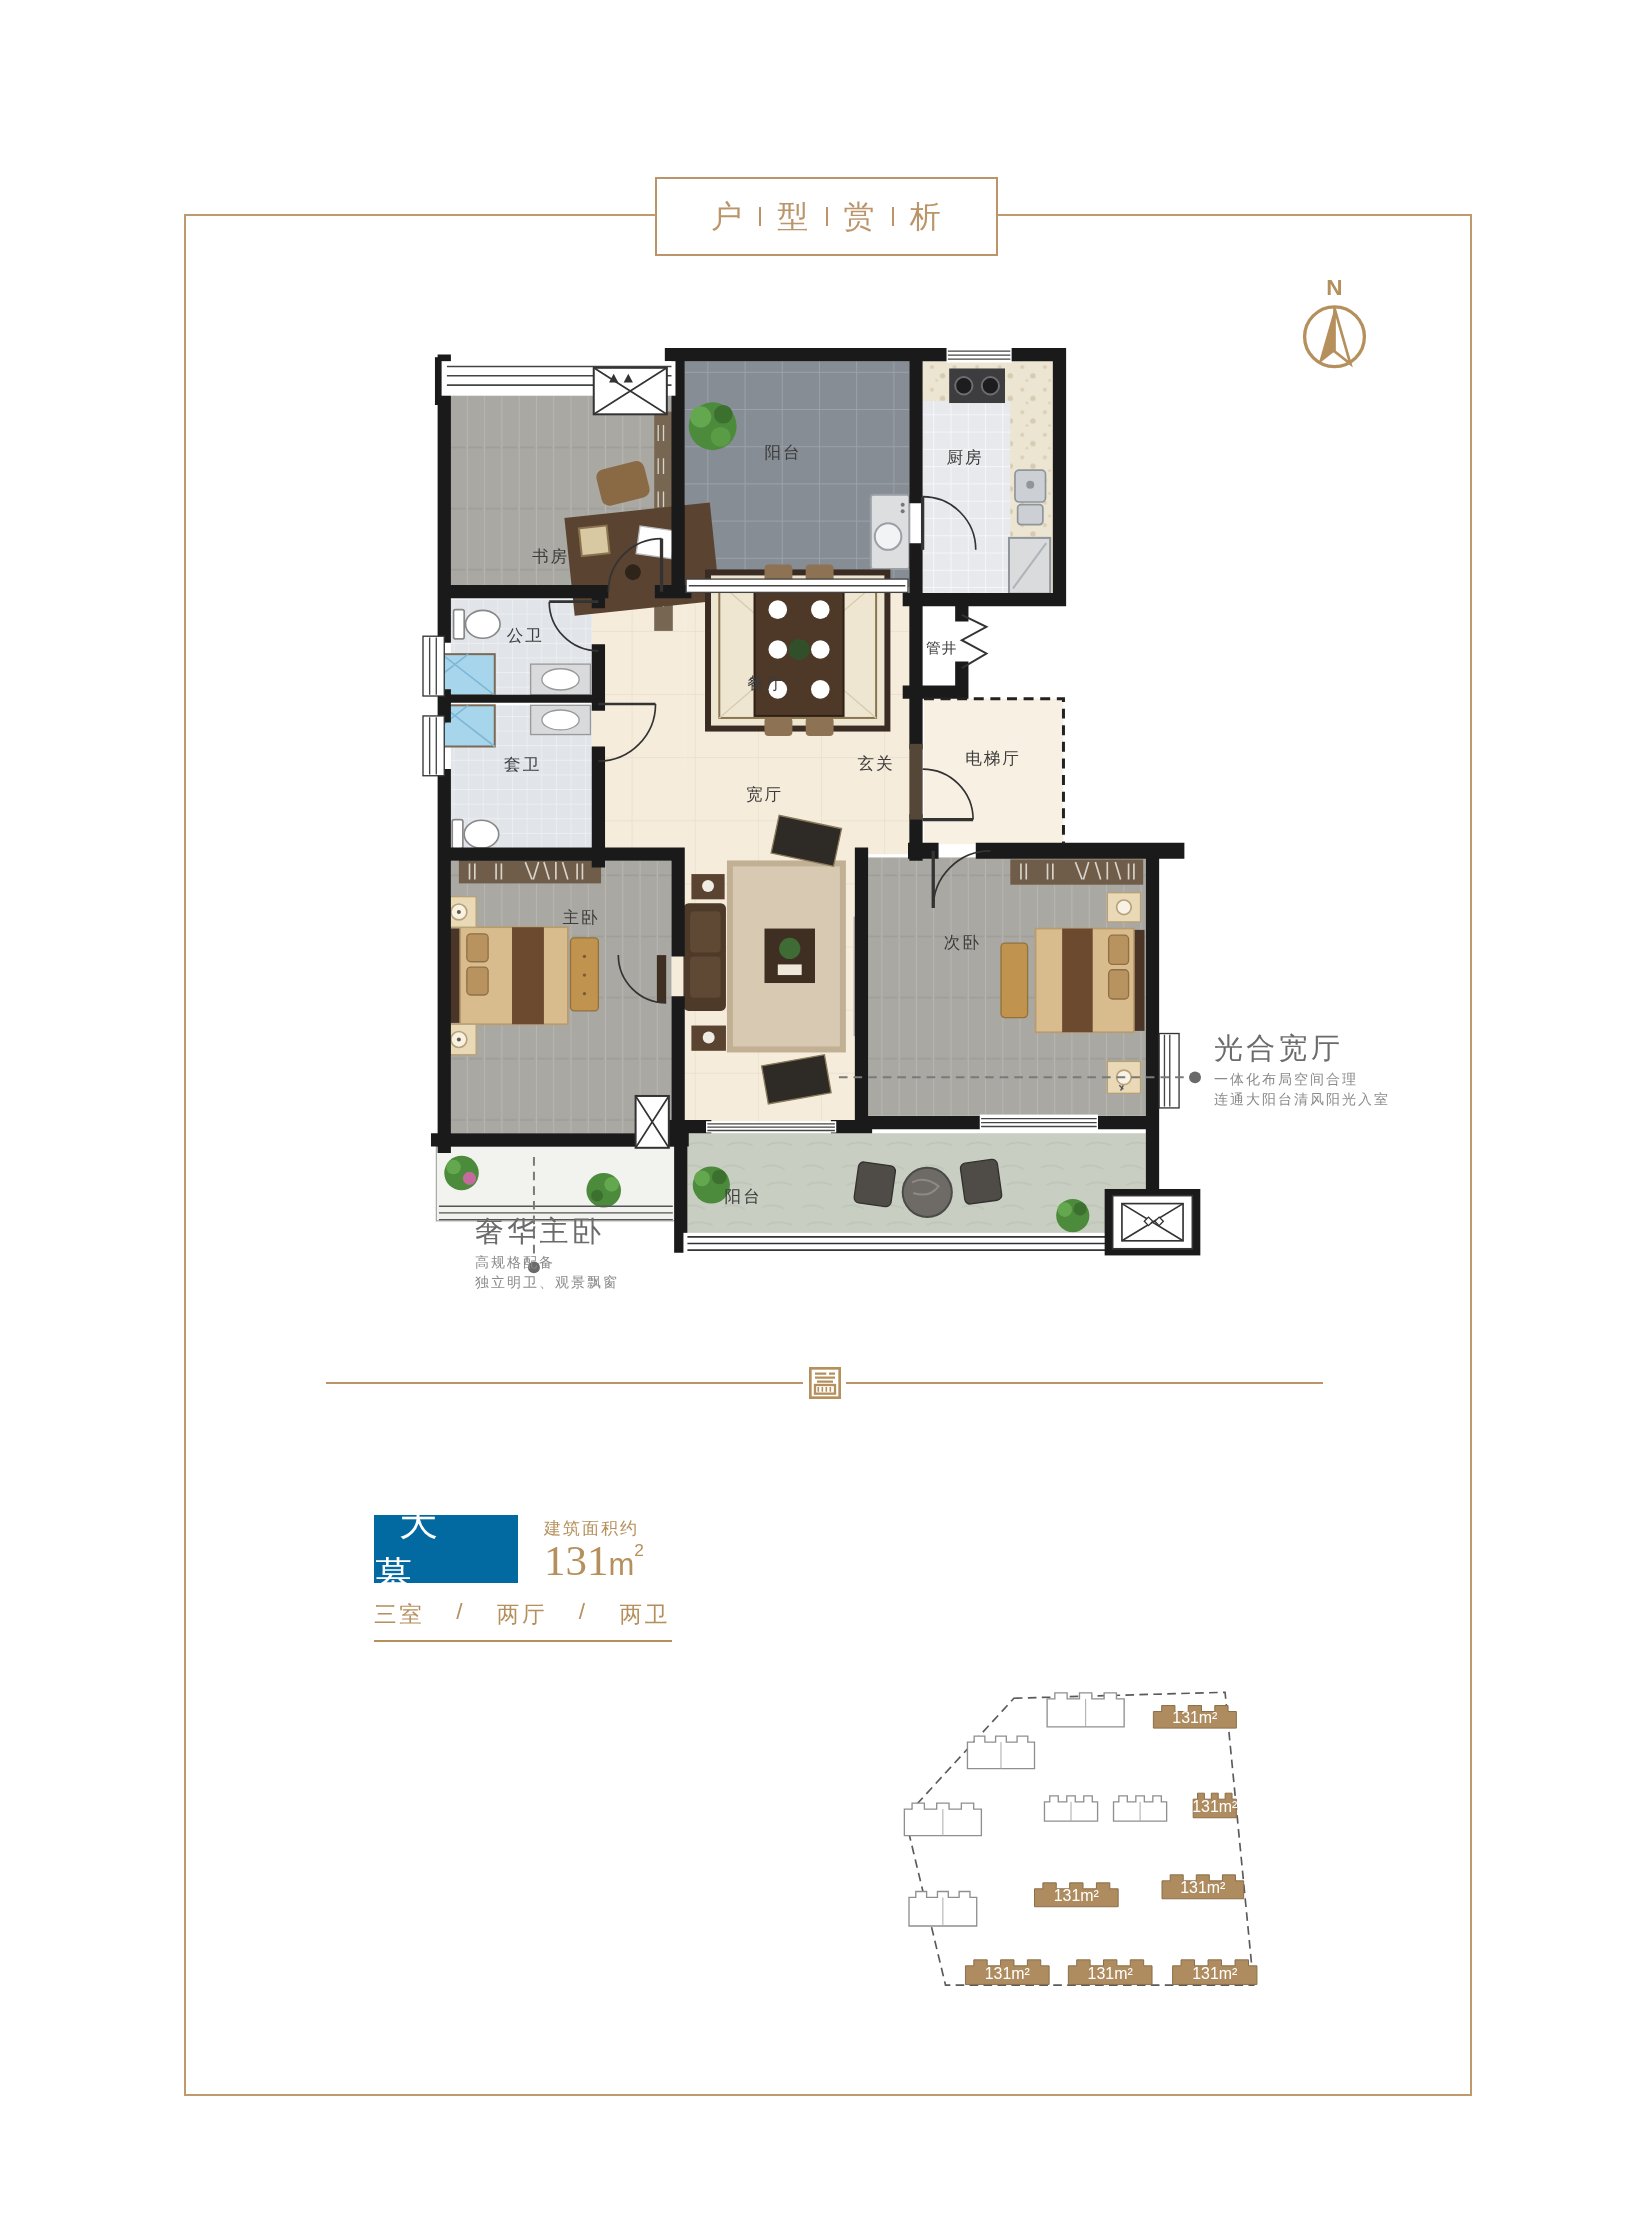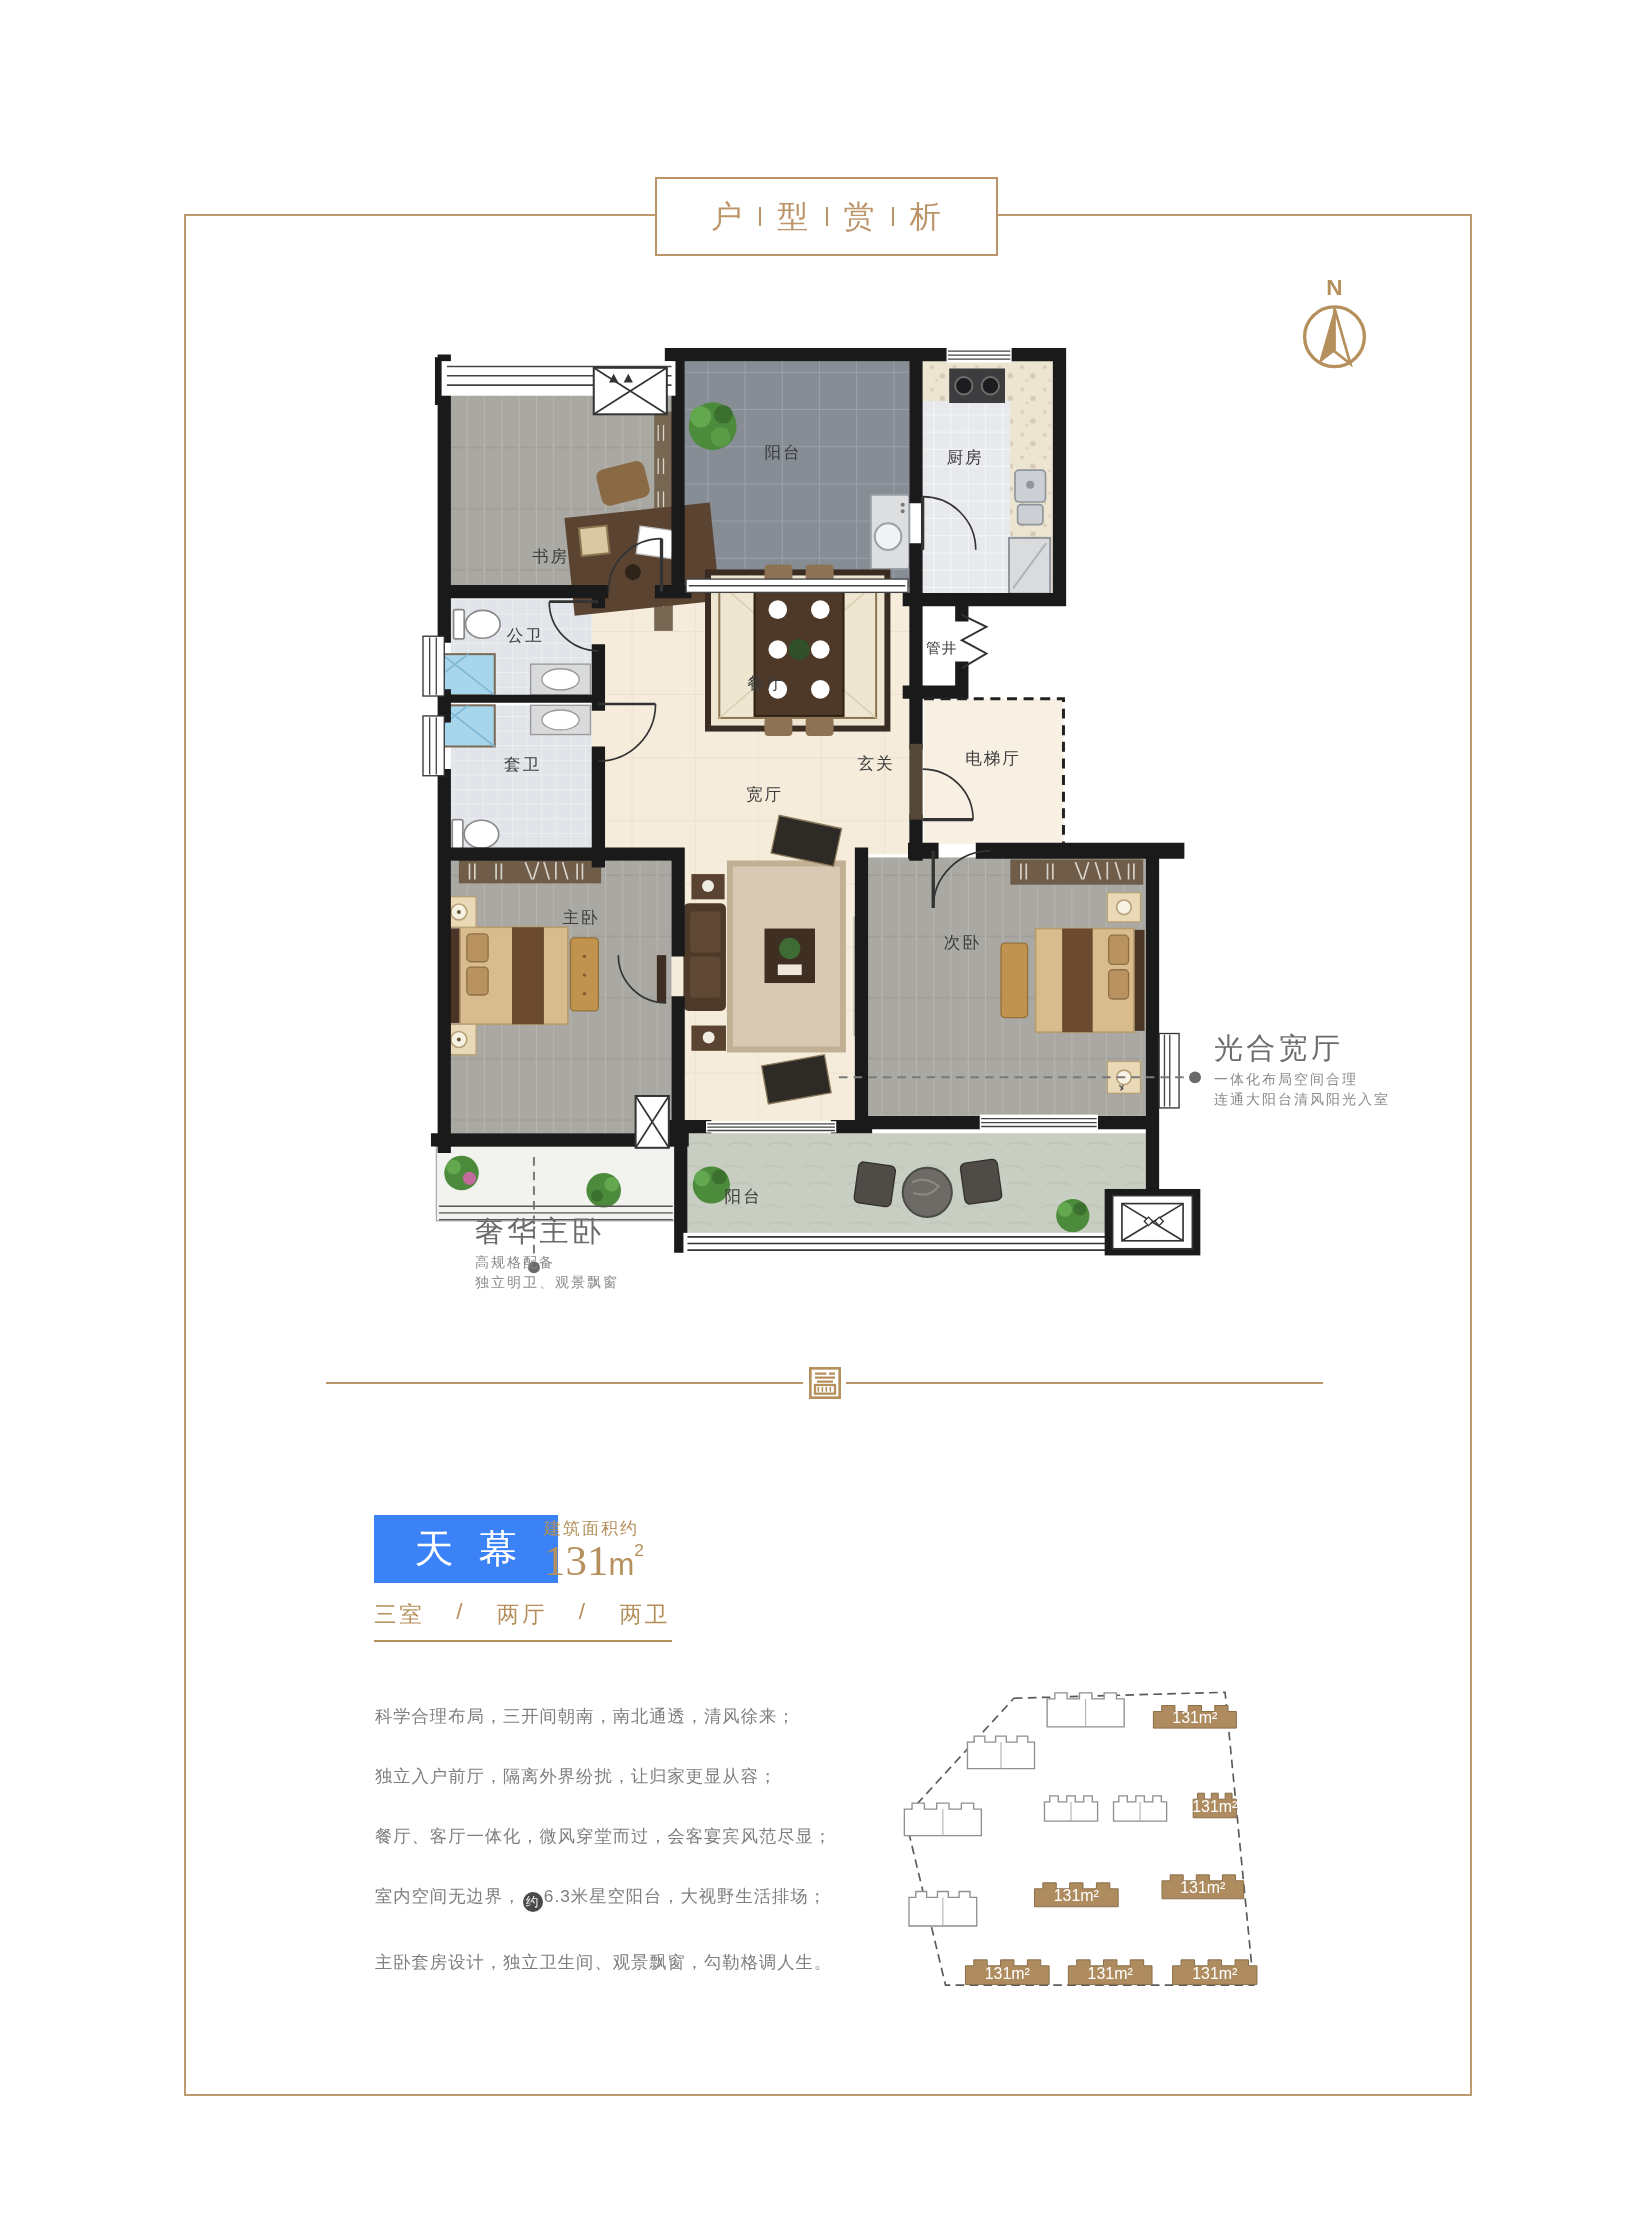--- a/index.html
+++ b/index.html
@@ -18,21 +18,21 @@
   .callout .c-line{font-size:14px;color:#8b8b8b;letter-spacing:2px;line-height:20px;}
   #callout-right{left:1214px;top:1029px;}
   #callout-right .c-line:first-of-type{margin-top:16px;}
   #callout-left{left:475px;top:1212px;}
   #callout-left .c-line:first-of-type{margin-top:17.3px;}
   
   #divider{left:326px;top:1367px;width:997px;height:32px;display:flex;align-items:center;}
   #divider .dline{flex:1;height:2.7px;background:#bb9469;}
   #divider svg{margin:0 5.3px;}
   
-  #unit-name-box{left:374px;top:1515px;width:184px;height:68px;background:#3b82f6;
+  #unit-name-box{left:374px;top:1515px;width:144px;height:68px;background:#0369a1;
                  display:flex;align-items:center;justify-content:center;}
   #unit-name-box span{font-size:39px;color:#fff;letter-spacing:25px;text-indent:25px;}
   #unit-area{left:544px;top:1517px;color:#b5905c;}
   #unit-area .a-prefix{font-size:17px;letter-spacing:2px;}
   #unit-area .a-num{font-size:43px;line-height:39px;font-family:Liberation Serif, serif;}
   #unit-area .a-unit{font-size:31px;}
   #unit-area .a-sup{font-size:17.3px;vertical-align:18.6px;}
   #unit-layout{left:374px;top:1599px;width:296px;display:flex;justify-content:space-between;
                font-size:22.6px;color:#b5905c;letter-spacing:2.7px;}
   #unit-underline{left:374px;top:1640px;width:298px;height:2px;background:#b5905c;}
@@ -392,27 +392,20 @@
   </div>
   <div id="unit-layout" class="abs">
     <span>三室</span>
     <span>/</span>
     <span>两厅</span>
     <span>/</span>
     <span>两卫</span>
   </div>
   <div id="unit-underline" class="abs"></div>
 
-  <div id="description" class="abs">
-    <p>科学合理布局，三开间朝南，南北通透，清风徐来；</p>
-    <p>独立入户前厅，隔离外界纷扰，让归家更显从容；</p>
-    <p>餐厅、客厅一体化，微风穿堂而过，会客宴宾风范尽显；</p>
-    <p><span>室内空间无边界，</span><span class="circ">约</span><span>6.3米星空阳台，大视野生活排场；</span></p>
-    <p>主卧套房设计，独立卫生间、观景飘窗，勾勒格调人生。</p>
-  </div>
 
   <svg id="site-plan" class="abs" style="left:884px;top:1675px;" width="386" height="332" viewBox="1330 2520 580 500">
     <path d="M1525,2555 L1843,2546 L1886,2987 L1422,2987 L1361,2734 Z" fill="none" stroke="#5a5a5a" stroke-width="2.5" stroke-dasharray="13,8"></path>
     <g id="site-buildings">
         <path d="M1575,2598 L1575,2556 L1586.6,2556 L1586.6,2547 L1605.1599999999999,2547 L1605.1599999999999,2556 L1623.72,2556 L1623.72,2547 L1642.28,2547 L1642.28,2556 L1660.84,2556 L1660.84,2547 L1679.3999999999999,2547 L1679.3999999999999,2556 L1691,2556 L1691,2598 Z" fill="#fff" stroke="#8f8f8f" stroke-width="2"></path>
         <line x1="1633" y1="2556" x2="1633" y2="2598" stroke="#aaa" stroke-width="1.5"></line>
         <path d="M1455,2661 L1455,2621 L1465.1,2621 L1465.1,2612 L1481.26,2612 L1481.26,2621 L1497.42,2621 L1497.42,2612 L1513.5800000000002,2612 L1513.5800000000002,2621 L1529.74,2621 L1529.74,2612 L1545.9,2612 L1545.9,2621 L1556,2621 L1556,2661 Z" fill="#fff" stroke="#8f8f8f" stroke-width="2"></path>
         <line x1="1505.5" y1="2621" x2="1505.5" y2="2661" stroke="#aaa" stroke-width="1.5"></line>
         <path d="M1571,2740 L1571,2711 L1579,2711 L1579,2702 L1591.8,2702 L1591.8,2711 L1604.6,2711 L1604.6,2702 L1617.3999999999999,2702 L1617.3999999999999,2711 L1630.2,2711 L1630.2,2702 L1643,2702 L1643,2711 L1651,2711 L1651,2740 Z" fill="#fff" stroke="#8f8f8f" stroke-width="2"></path>
         <line x1="1611" y1="2711" x2="1611" y2="2740" stroke="#aaa" stroke-width="1.5"></line>

